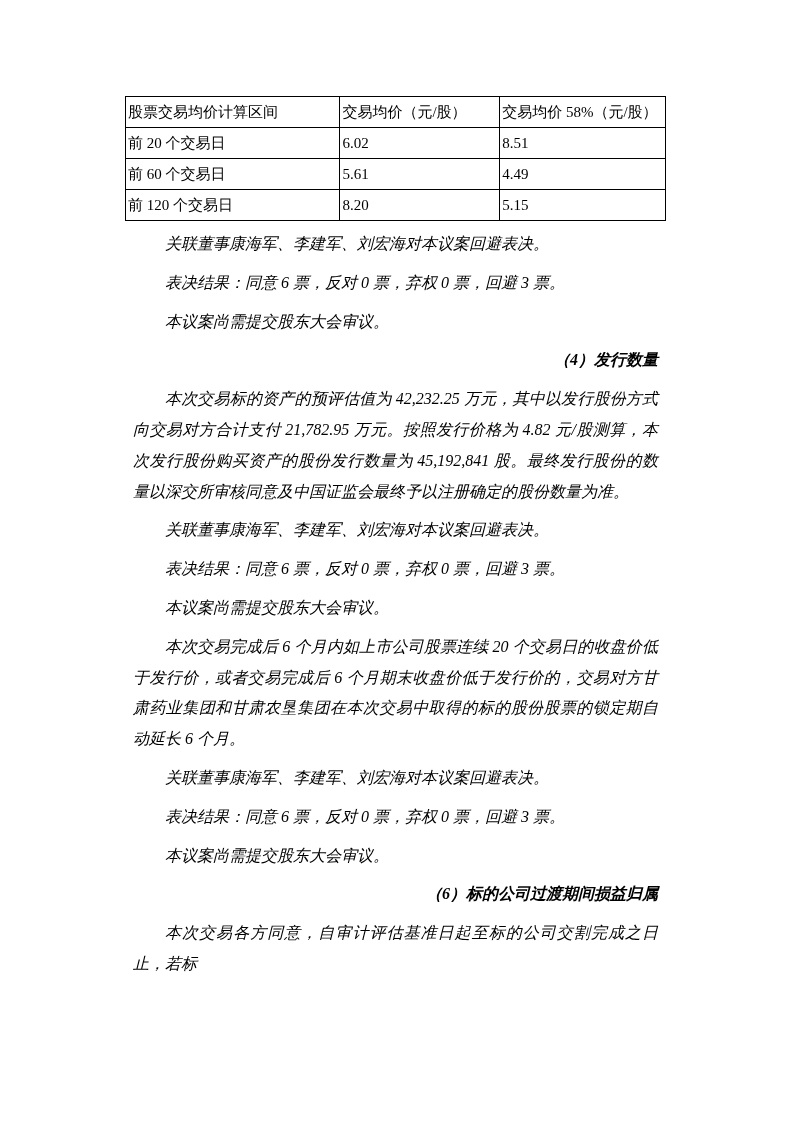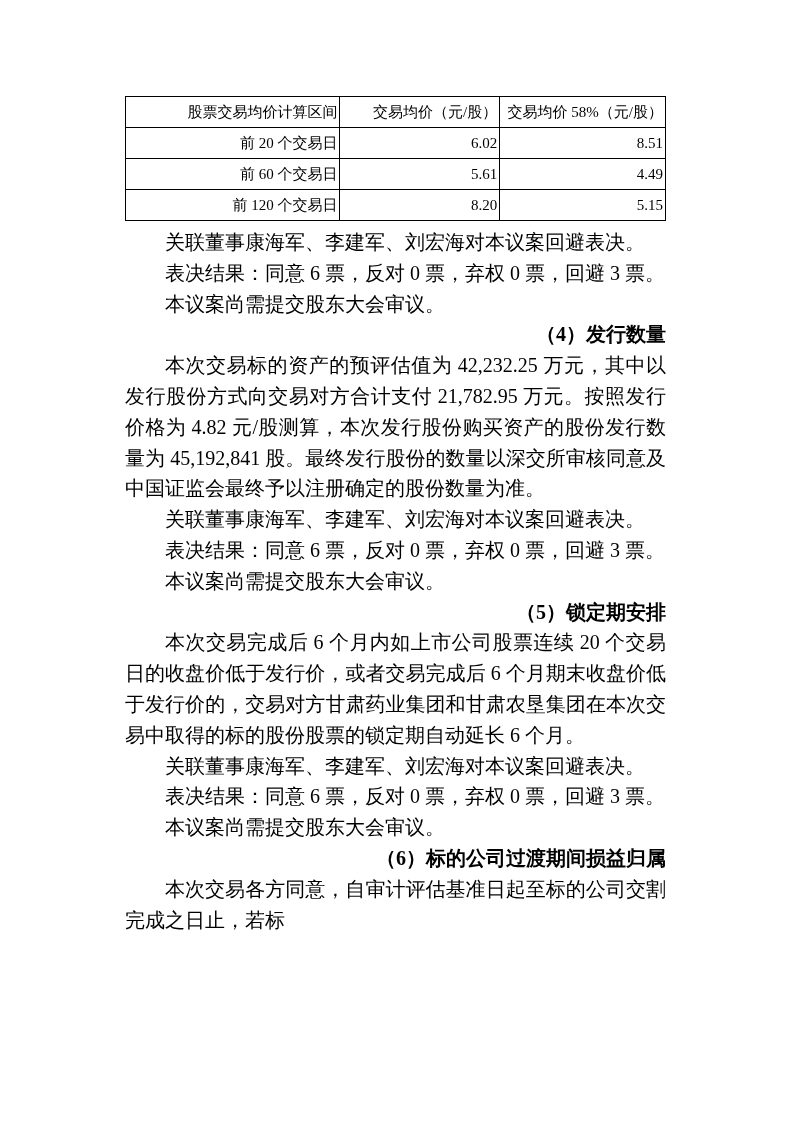--- a/index.html
+++ b/index.html
@@ -25,38 +25,39 @@
     width: 100%;
     border-collapse: collapse;
     table-layout: fixed;
   }
   table.price-table col.c1 { width: 39.7%; }
   table.price-table col.c2 { width: 29.6%; }
   table.price-table col.c3 { width: 30.7%; }
   table.price-table th,
   table.price-table td {
     border: 1px solid #000000;
-    text-align: right;
+    text-align: left;
     vertical-align: middle;
     height: 30px;
     padding: 0 2px;
     font-size: 15px;
     font-weight: normal;
     line-height: 1.2;
   }
   .body-text {
     margin-top: 6px;
   }
   p.para, p.heading {
-    margin: 0;
-    font-size: 20px;
+    margin: 8px;
+    font-size: 16px;
     line-height: 30.8px;
     text-align: justify;
     text-indent: 2em;
     word-break: break-all;
+    font-style: italic;
   }
   p.heading {
     font-weight: bold;
     text-align: right;
   }
 </style>
 </head>
 <body>
 
 <div class="page">
@@ -95,21 +96,20 @@
 
   <div class="body-text">
     <p class="para">关联董事康海军、李建军、刘宏海对本议案回避表决。</p>
     <p class="para">表决结果：同意 6 票，反对 0 票，弃权 0 票，回避 3 票。</p>
     <p class="para">本议案尚需提交股东大会审议。</p>
     <p class="heading">（4）发行数量</p>
     <p class="para">本次交易标的资产的预评估值为 42,232.25 万元，其中以发行股份方式向交易对方合计支付 21,782.95 万元。按照发行价格为 4.82 元/股测算，本次发行股份购买资产的股份发行数量为 45,192,841 股。最终发行股份的数量以深交所审核同意及中国证监会最终予以注册确定的股份数量为准。</p>
     <p class="para">关联董事康海军、李建军、刘宏海对本议案回避表决。</p>
     <p class="para">表决结果：同意 6 票，反对 0 票，弃权 0 票，回避 3 票。</p>
     <p class="para">本议案尚需提交股东大会审议。</p>
-    <p class="heading">（5）锁定期安排</p>
     <p class="para">本次交易完成后 6 个月内如上市公司股票连续 20 个交易日的收盘价低于发行价，或者交易完成后 6 个月期末收盘价低于发行价的，交易对方甘肃药业集团和甘肃农垦集团在本次交易中取得的标的股份股票的锁定期自动延长 6 个月。</p>
     <p class="para">关联董事康海军、李建军、刘宏海对本议案回避表决。</p>
     <p class="para">表决结果：同意 6 票，反对 0 票，弃权 0 票，回避 3 票。</p>
     <p class="para">本议案尚需提交股东大会审议。</p>
     <p class="heading">（6）标的公司过渡期间损益归属</p>
     <p class="para">本次交易各方同意，自审计评估基准日起至标的公司交割完成之日止，若标</p>
   </div>
 
 </div>
 

